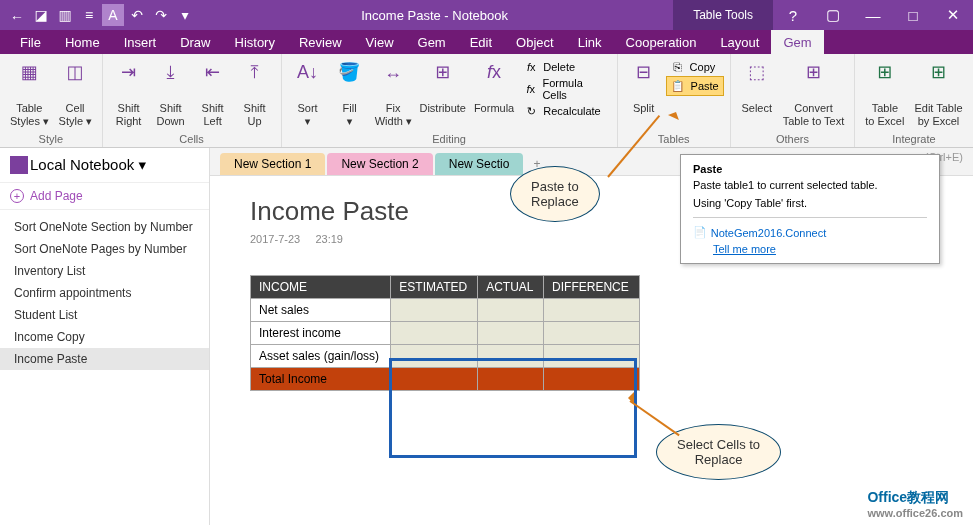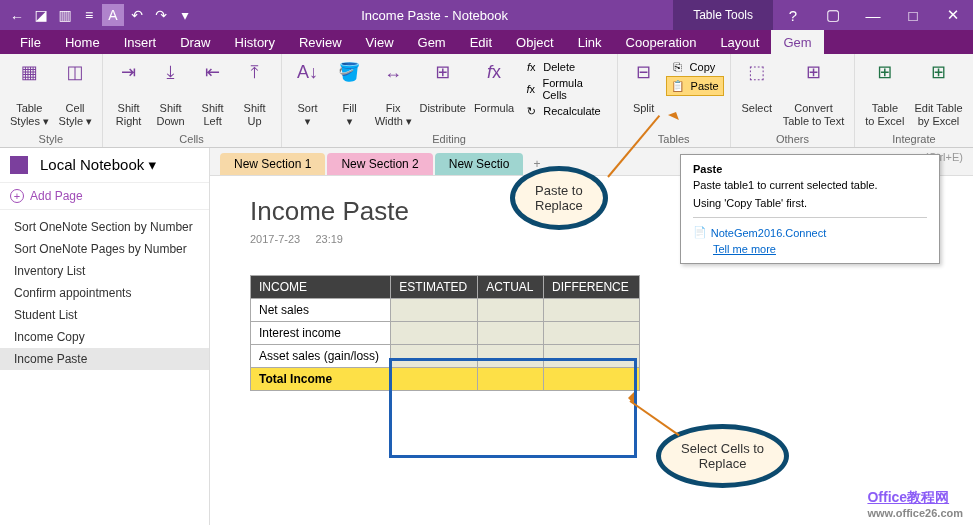--- a/index.html
+++ b/index.html
@@ -29,21 +29,21 @@
 .rbtn-icon { width: 24px; height: 24px; display: flex; align-items: center; justify-content: center; font-size: 18px; color: #7B3F9D; }
 .rbtn-label { font-size: 11px; color: #333; text-align: center; line-height: 1.2; margin-top: 18px; white-space: pre; }
 .rbtn-small { display: flex; align-items: center; gap: 4px; padding: 1px 4px; font-size: 11px; }
 .rbtn-small-icon { width: 16px; height: 16px; display: inline-flex; align-items: center; justify-content: center; }
 .small-stack { display: flex; flex-direction: column; gap: 0; }
 .paste-hl { background: #ffd97a; border: 1px solid #daa520; padding: 1px 4px; }
 
 
 .content { display: flex; height: calc(525px - 30px - 24px - 94px); }
 .sidebar { width: 210px; background: #fff; border-right: 1px solid #ddd; }
-.notebook-hdr { padding: 8px 10px; display: flex; align-items: center; gap: 12px; font-size: 15px; }
+.notebook-hdr { padding: 8px 10px; display: flex; align-items: center; gap: 2px; font-size: 15px; }
 .nb-icon { width: 18px; height: 18px; background: #7B3F9D; display: inline-block; }
 .addpage { padding: 6px 10px; color: #a14db8; display: flex; align-items: center; gap: 6px; border-top: 1px solid #eee; border-bottom: 1px solid #eee; }
 .page-list { padding-top: 6px; }
 .page-item { padding: 4px 14px; font-size: 12px; color: #333; }
 .page-item.selected { background: #e6e6e6; }
 
 .main { flex: 1; position: relative; background: #fff; overflow: hidden; }
 .section-tabs { height: 28px; display: flex; align-items: flex-end; padding-left: 10px; gap: 2px; background: #f3f3f3; border-bottom: 1px solid #ddd; }
 .section-tab { padding: 4px 14px; border-radius: 4px 4px 0 0; font-size: 12px; }
 .t1 { background: #f7d9a8; }
@@ -53,38 +53,38 @@
 .search-bar { position: absolute; right: 10px; top: 3px; color: #999; font-size: 11px; }
 
 .page-body { padding: 20px 40px; }
 .page-title { font-size: 26px; color: #444; font-weight: 300; }
 .page-date { color: #888; font-size: 11px; margin-top: 6px; }
 
 
 .income-table { margin-top: 30px; border-collapse: collapse; width: 390px; }
 .income-table th, .income-table td { border: 1px solid #aaa; padding: 4px 8px; font-size: 12px; text-align: left; }
 .income-table th { background: #404040; color: #fff; font-weight: normal; }
-.income-table tr.total td { background: #fde047; font-weight: bold; }
+.income-table tr.total td { background: #c2410c; font-weight: normal; }
 .income-table tr:not(.total) td:not(:first-child) { background: #e8e8d8; }
 .selection-box { position: absolute; border: 3px solid #1e5fb4; pointer-events: none; }
 
 
 .tooltip { position: absolute; background: #fff; border: 1px solid #999; padding: 8px 12px; font-size: 11px; box-shadow: 2px 2px 4px rgba(0,0,0,0.2); width: 260px; }
 .tooltip-title { font-weight: bold; margin-bottom: 4px; }
 .tooltip-link { color: #0066cc; margin-top: 8px; display: flex; align-items: center; gap: 4px; }
 .tooltip-tellme { color: #0066cc; margin-top: 4px; padding-left: 20px; text-decoration: underline; }
 
 
-.callout { position: absolute; background: #fff6e5; border: 5px solid #0c4a6e; border-radius: 50%; padding: 12px 20px; font-size: 13px; color: #333; text-align: center; }
+.callout { position: absolute; background: #fff6e5; border: 1px solid #0c4a6e; border-radius: 50%; padding: 12px 20px; font-size: 13px; color: #333; text-align: center; }
 .callout-line { position: absolute; background: #d97c1a; transform-origin: left center; height: 2px; }
 .arrow-head { position: absolute; width: 0; height: 0; border: 6px solid transparent; }
 
 
 .watermark { position: absolute; right: 10px; bottom: 6px; font-size: 14px; font-weight: bold; }
-.wm1 { color: #8b5cf6; text-decoration: underline; }
+.wm1 { color: #0369a1; }
 .wm2 { color: #888; font-size: 11px; display: block; text-align: center; }
 </style>
 </head>
 <body>
 
 <div class="titlebar">
   <div class="qat">
     <div class="qat-btn">←</div>
     <div class="qat-btn">◪</div>
     <div class="qat-btn">▥</div>

